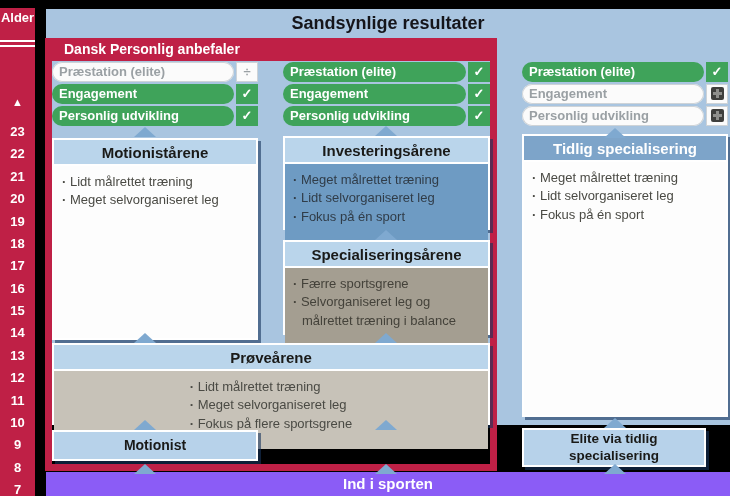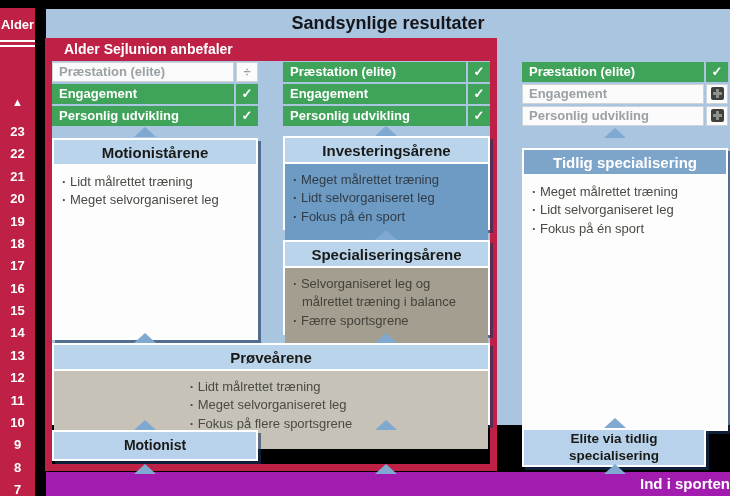--- a/index.html
+++ b/index.html
@@ -3,36 +3,36 @@
 <meta charset="utf-8">
 <style>
   * { margin:0; padding:0; box-sizing:border-box; }
   html,body { background:#000; }
   .canvas {
     position:relative; width:730px; height:496px; overflow:hidden;
     background:#000; font-family:"Liberation Sans", sans-serif;
   }
   
   .sidebar { position:absolute; left:0; top:8px; width:35px; height:488px; background:#bf2046; }
-  .alder { color:#fff; font-weight:bold; font-size:13px; text-align:center; padding-top:9px; height:30px; }
+  .alder { color:#fff; font-weight:bold; font-size:13px; text-align:center; padding-top:2px; height:30px; }
   .dbl-line { margin-top:2px; height:7px; border-top:2px solid #fff; border-bottom:2px solid #fff; }
   .up-arrow { position:absolute; left:0; top:88px; width:100%; text-align:center; color:#fff; font-size:11px; }
   .ages { position:absolute; left:0; top:117px; width:100%; height:372px; display:flex; flex-direction:column; justify-content:space-between; }
   .age { color:#fff; font-weight:bold; font-size:13px; text-align:center; line-height:14px; }
   
   .main-bg { position:absolute; left:46px; top:9px; width:684px; height:416px; background:#a9c5e0; }
   .title { position:absolute; left:46px; top:13px; width:684px; text-align:center; font-size:18px; font-weight:bold; color:#15151a; }
   
   .red-frame { position:absolute; left:45px; top:38px; width:452px; height:433px;
     border-left:7px solid #bf2046; border-right:7px solid #bf2046; border-bottom:7px solid #bf2046; }
   .banner { height:23px; background:#bf2046; color:#fff; font-weight:bold; font-size:14px; line-height:23px; padding-left:12px; }
   
   .checklist { position:absolute; }
   .cl-row { display:flex; height:20px; margin-bottom:2px; }
-  .cl-label { flex:1; font-weight:bold; font-size:13px; line-height:20px; padding-left:7px; margin-right:2px; white-space:nowrap; overflow:hidden; }
+  .cl-label { flex:1; font-weight:bold; font-size:13px; line-height:20px; padding-left:7px; margin-right:2px; white-space:nowrap; overflow:hidden;border-radius:10px; }
   .cl-mark { width:22px; text-align:center; font-weight:bold; font-size:13px; line-height:20px; }
   .cl-row.green .cl-label, .cl-row.green .cl-mark { background:#3fa35a; color:#fff; }
   .cl-row.neutral .cl-label, .cl-row.neutral .cl-mark { background:#fbfbfb; color:#9aa0a4; box-shadow:inset 0 0 0 1px #ced3d7; }
   .plusbox { width:13px; height:13px; background:#3f3f3d; border-radius:2px; position:relative; margin:3px auto 0; }
   .plusbox::before { content:""; position:absolute; left:2px; right:2px; top:5px; height:3px; background:#8f8f8c; }
   .plusbox::after { content:""; position:absolute; top:2px; bottom:2px; left:5px; width:3px; background:#8f8f8c; }
   
   .box { position:absolute; border:2px solid #fff; box-shadow:3px 3px 0 rgba(24,52,92,.6); background:#fdfdfd; }
   .box-hd { background:#bad5eb; text-align:center; font-weight:bold; font-size:15px; color:#1a1a18; padding:4px 16px 3px; border-bottom:2px solid #fff; }
   .box-hd.dark { background:#7da4c9; color:#fff; }
@@ -40,22 +40,22 @@
   .bullet { font-size:13px; line-height:1.42; color:#4a4a44; padding-left:9px; text-indent:-9px; }
   .bullet::before { content:"· "; font-weight:bold; }
   .body-blue { background:#6e9bc3; } .body-blue .bullet { color:#303c48; }
   .body-taupe { background:#a49e91; } .body-taupe .bullet { color:#44423a; }
   .body-gray { background:#c7c2b8; text-align:center; } .body-gray .inner { display:inline-block; text-align:left; }
   
   .outcome { position:absolute; background:#b7d2ea; border:2px solid #fff; box-shadow:3px 3px 0 rgba(24,52,92,.6);
     display:flex; align-items:center; justify-content:center; text-align:center;
     font-weight:bold; font-size:14px; color:#1a1a18; line-height:1.2; }
   
-  .footer { position:absolute; left:46px; top:472px; width:684px; height:24px; background:#a21caf;
-    color:#fff; font-weight:bold; font-size:15px; text-align:right; line-height:23px; }
+  .footer { position:absolute; left:46px; top:472px; width:684px; height:24px; background:#8b5cf6;
+    color:#fff; font-weight:bold; font-size:15px; text-align:center; line-height:23px; }
   
   .tri { position:absolute; width:0; height:0; border-left:11px solid transparent; border-right:11px solid transparent; border-bottom:10px solid #7fa9d0; }
 </style>
 </head>
 <body>
 
 <div class="canvas">
 
   <div class="sidebar">
     <div class="alder">Alder</div>
@@ -79,21 +79,21 @@
         <div class="age">9</div>
         <div class="age">8</div>
         <div class="age">7</div>
       </div>
   </div>
 
   <div class="main-bg"></div>
   <div class="title">Sandsynlige resultater</div>
 
   <div class="red-frame">
-    <div class="banner">Alder Sejlunion anbefaler</div>
+    <div class="banner">Dansk Personlig anbefaler</div>
   </div>
 
   <div class="checklist" style="left:52px; top:62px; width:206px;">
     <div class="cl-row neutral">
       <div class="cl-label">Præstation (elite)</div>
       <div class="cl-mark">÷</div>
     </div>
     <div class="cl-row green">
       <div class="cl-label">Engagement</div>
       <div class="cl-mark">✓</div>
@@ -151,26 +151,26 @@
     <div class="box-body body-blue" style="height:100%;">
         <div class="bullet">Meget målrettet træning</div>
         <div class="bullet">Lidt selvorganiseret leg</div>
         <div class="bullet">Fokus på én sport</div>
       </div>
   </div>
 
   <div class="box" style="left:283px; top:240px; width:207px; height:95px;">
     <div class="box-hd">Specialiseringsårene</div>
     <div class="box-body body-taupe" style="height:100%;">
+        <div class="bullet">Færre sportsgrene</div>
         <div class="bullet">Selvorganiseret leg og målrettet træning i balance</div>
-        <div class="bullet">Færre sportsgrene</div>
-      </div>
-  </div>
-
-  <div class="box" style="left:522px; top:148px; width:206px; height:283px;">
+      </div>
+  </div>
+
+  <div class="box" style="left:522px; top:134px; width:206px; height:283px;">
     <div class="box-hd dark">Tidlig specialisering</div>
     <div class="box-body">
         <div class="bullet">Meget målrettet træning</div>
         <div class="bullet">Lidt selvorganiseret leg</div>
         <div class="bullet">Fokus på én sport</div>
       </div>
   </div>
 
   <div class="box" style="left:52px; top:343px; width:438px; height:82px;">
     <div class="box-hd">Prøveårene</div>

